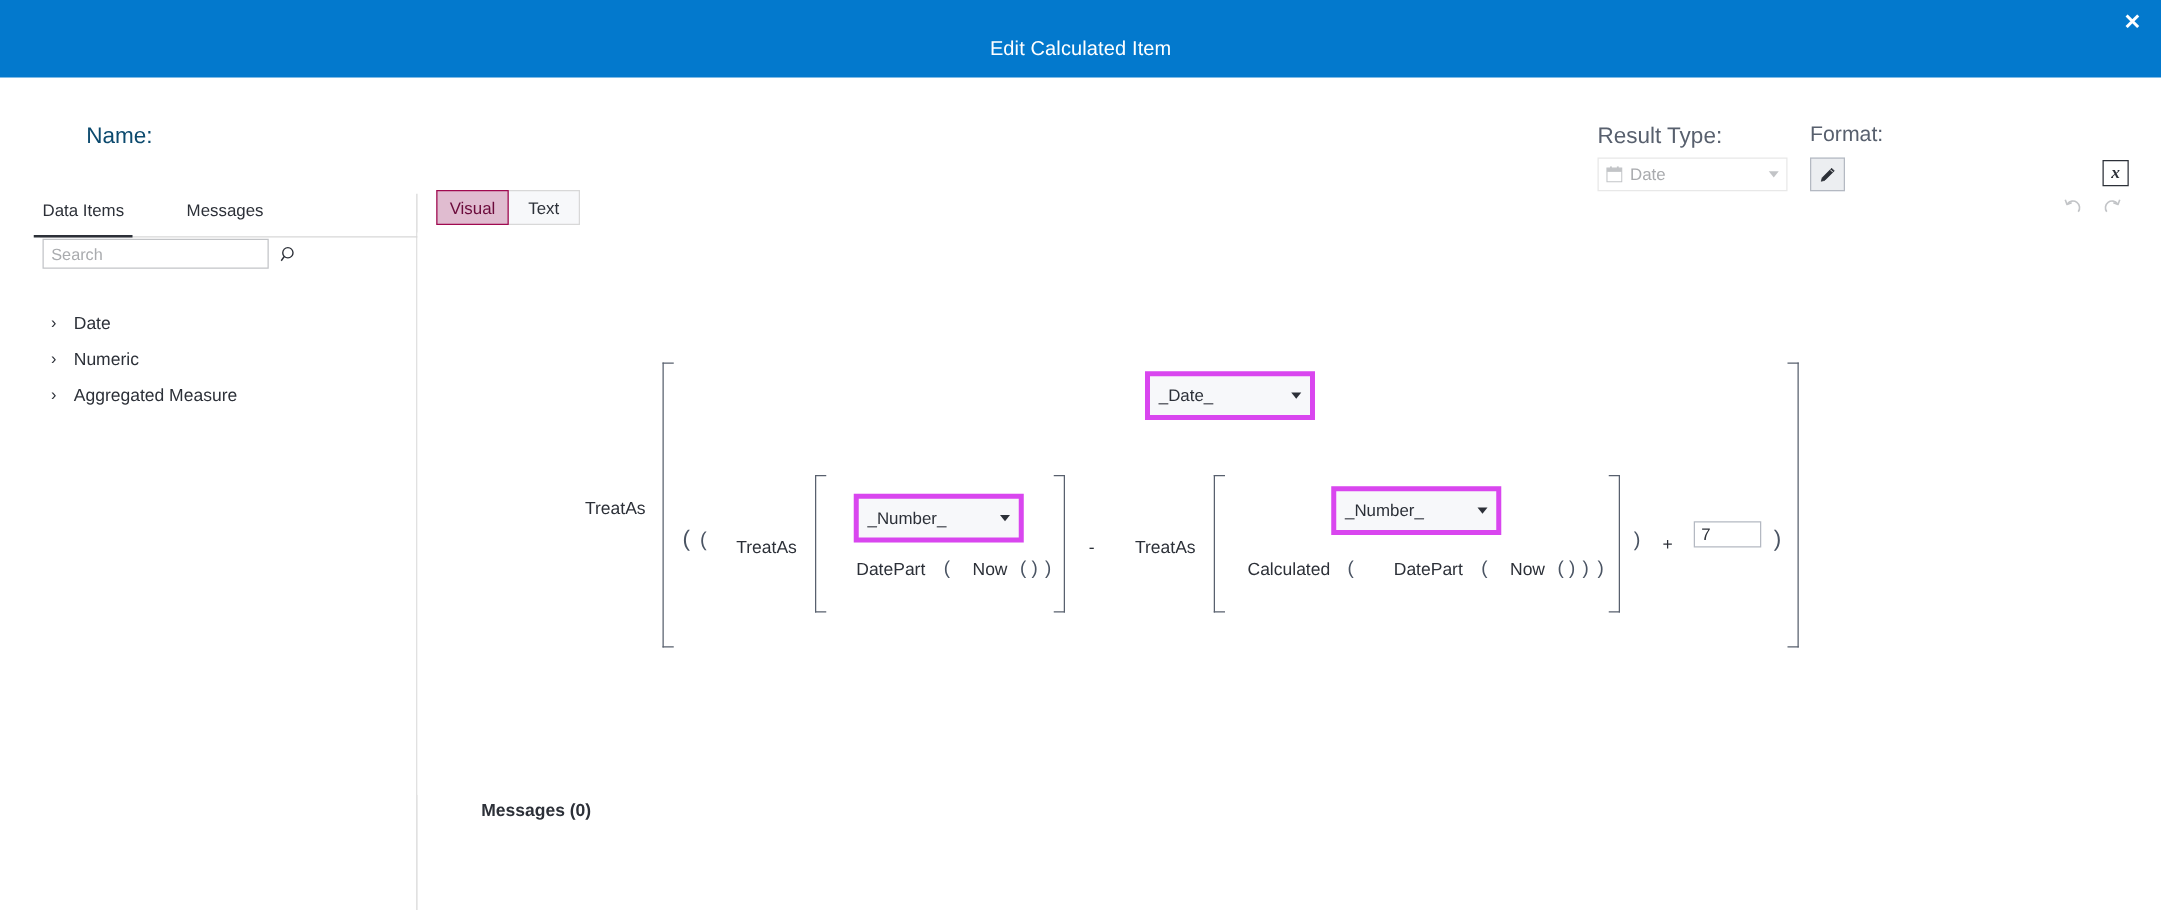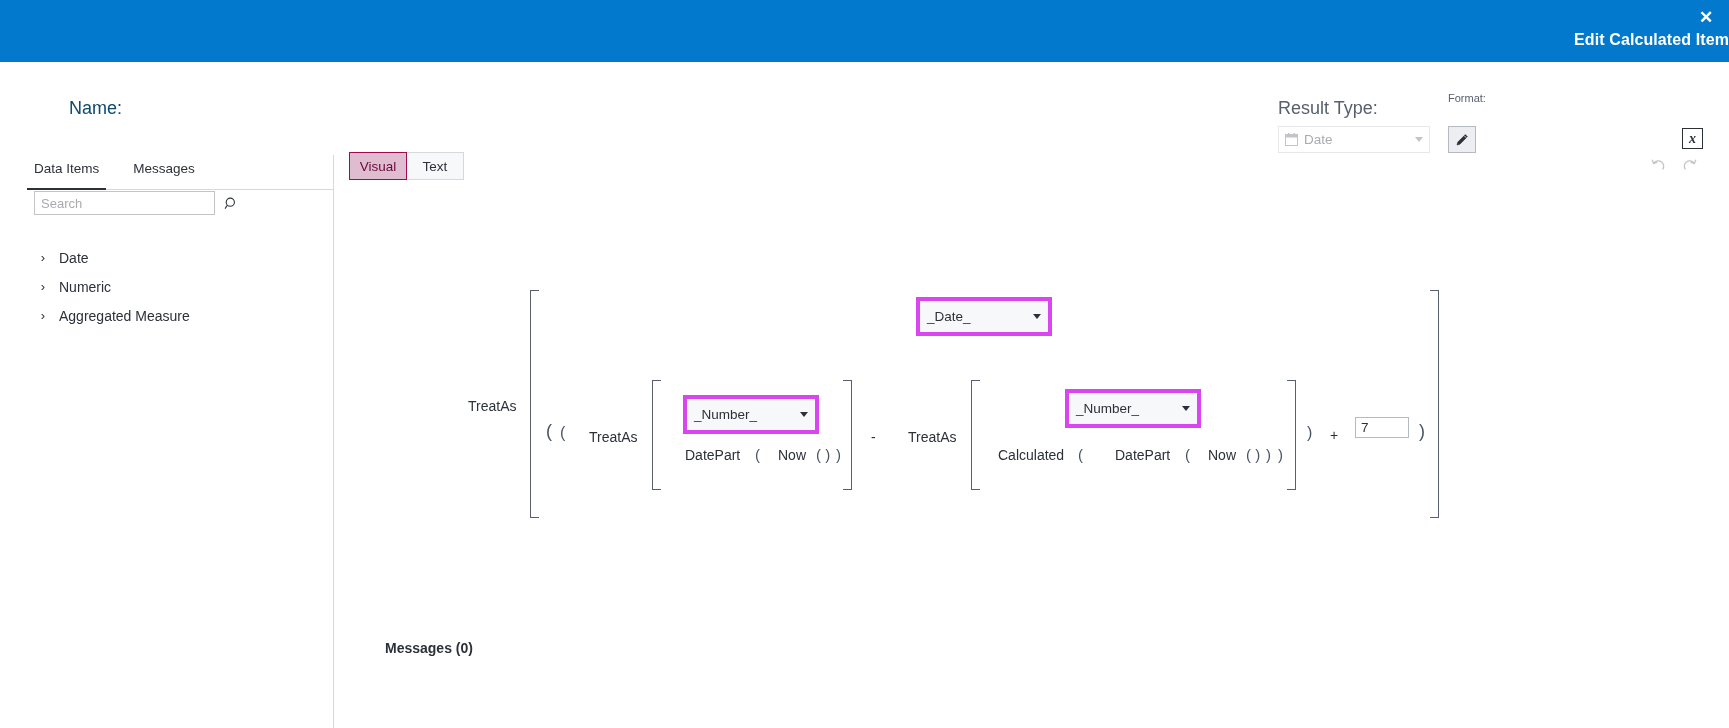--- a/index.html
+++ b/index.html
@@ -20,23 +20,23 @@
   
   .titlebar {
     position: absolute; left: 0; top: 0;
     width: 1729px; height: 62px;
     background: #0379cd;
     color: #ffffff;
   }
   .titlebar-text {
     position: absolute;
     left: 0; right: 0; top: 30px;
-    text-align: right;
+    text-align: center;
     font-size: 16px;
-    font-weight: bold;
+    font-weight: normal;
     letter-spacing: .1px;
     line-height: 20px;
   }
   .close-btn {
     position: absolute;
     right: 6px; top: 2px;
     width: 34px; height: 30px;
     display: flex; align-items: center; justify-content: center;
     color: #ffffff;
     font-size: 17px;
@@ -101,22 +101,22 @@
     margin-left: auto;
     width: 0; height: 0;
     border-left: 4px solid transparent;
     border-right: 4px solid transparent;
     border-top: 5px solid #c2c4c7;
   }
 
   
   .format-label {
     position: absolute;
-    left: 1448px; top: 90px;
-    font-size: 11px;
+    left: 1448px; top: 100px;
+    font-size: 17px;
     color: #58606e;
     line-height: 16px;
   }
   .format-group {
     position: absolute;
     left: 1448px; top: 126px;
     height: 27px;
     display: flex;
     align-items: stretch;
   }
@@ -163,20 +163,21 @@
     width: 366px; height: 573px;
     background: #ffffff;
   }
   .tabs {
     position: absolute;
     left: 32px; top: 5px;
     width: 318px;
     height: 30px;
     border-bottom: 1px solid #d8d8d8;
     display: flex;
+    gap: 16px;
   }
   .tab {
     font-size: 13.5px;
     color: #2c3038;
     padding: 0 2px 8px 2px;
     margin-right: 30px;
     cursor: pointer;
     position: relative;
     line-height: 18px;
   }

